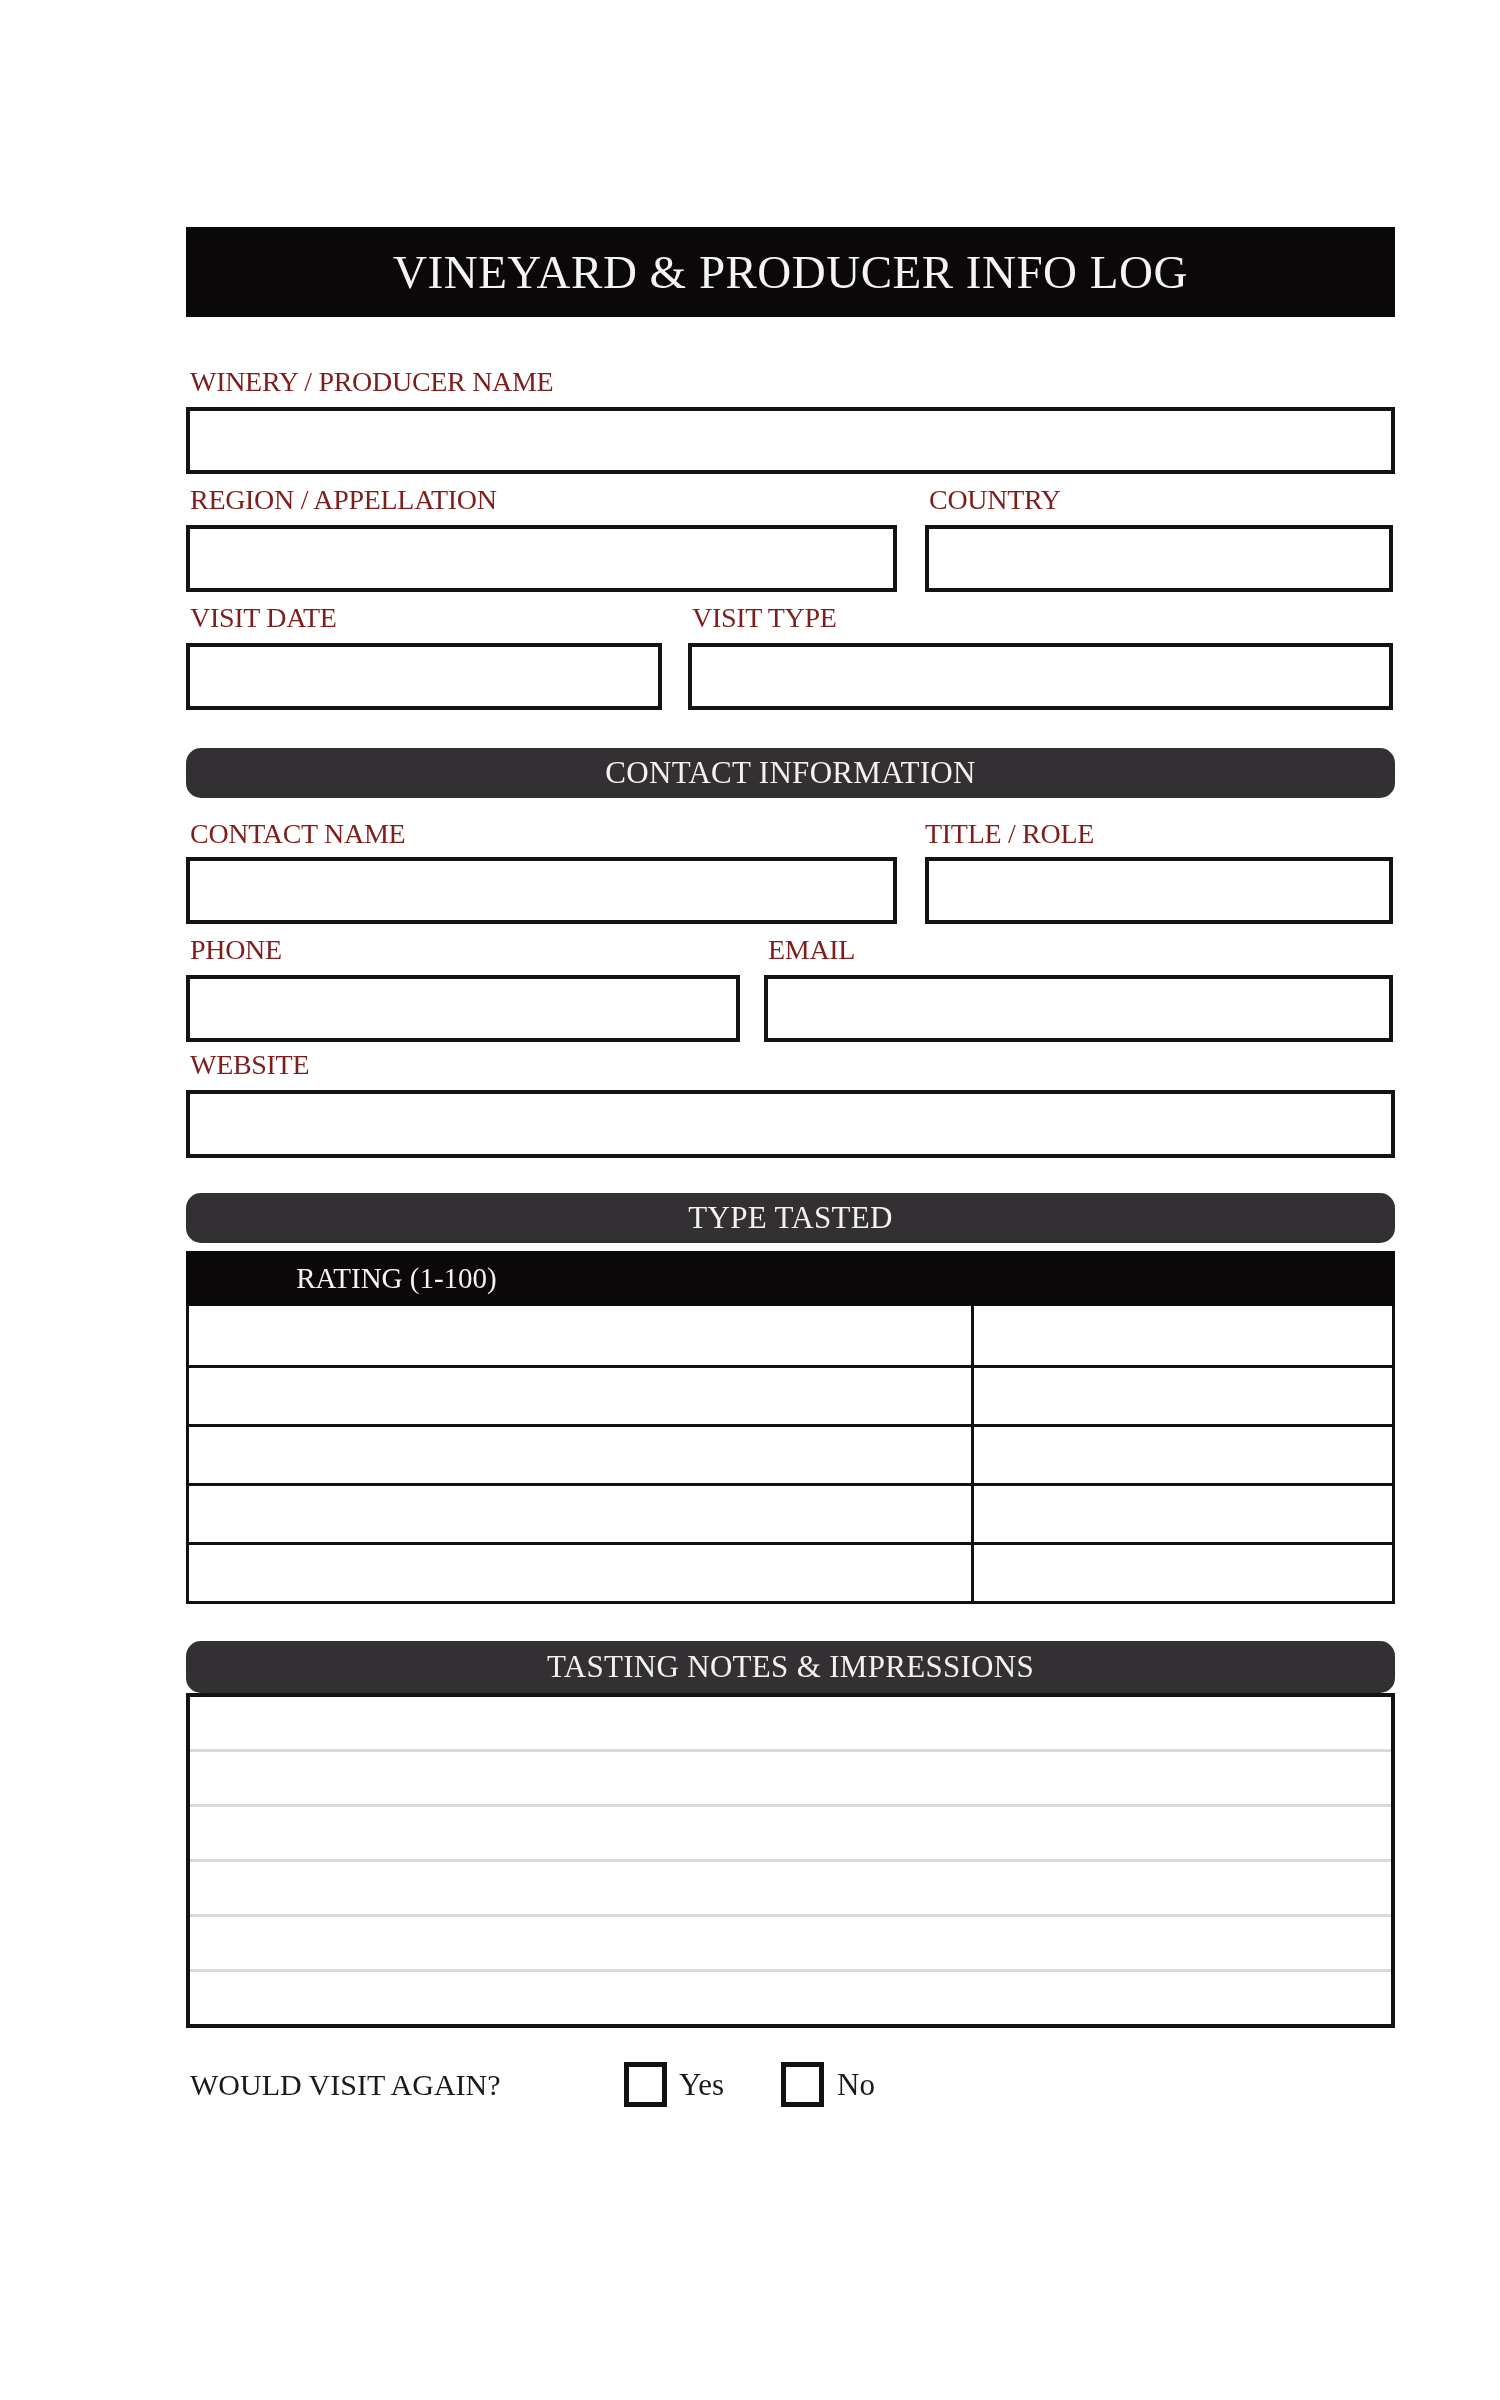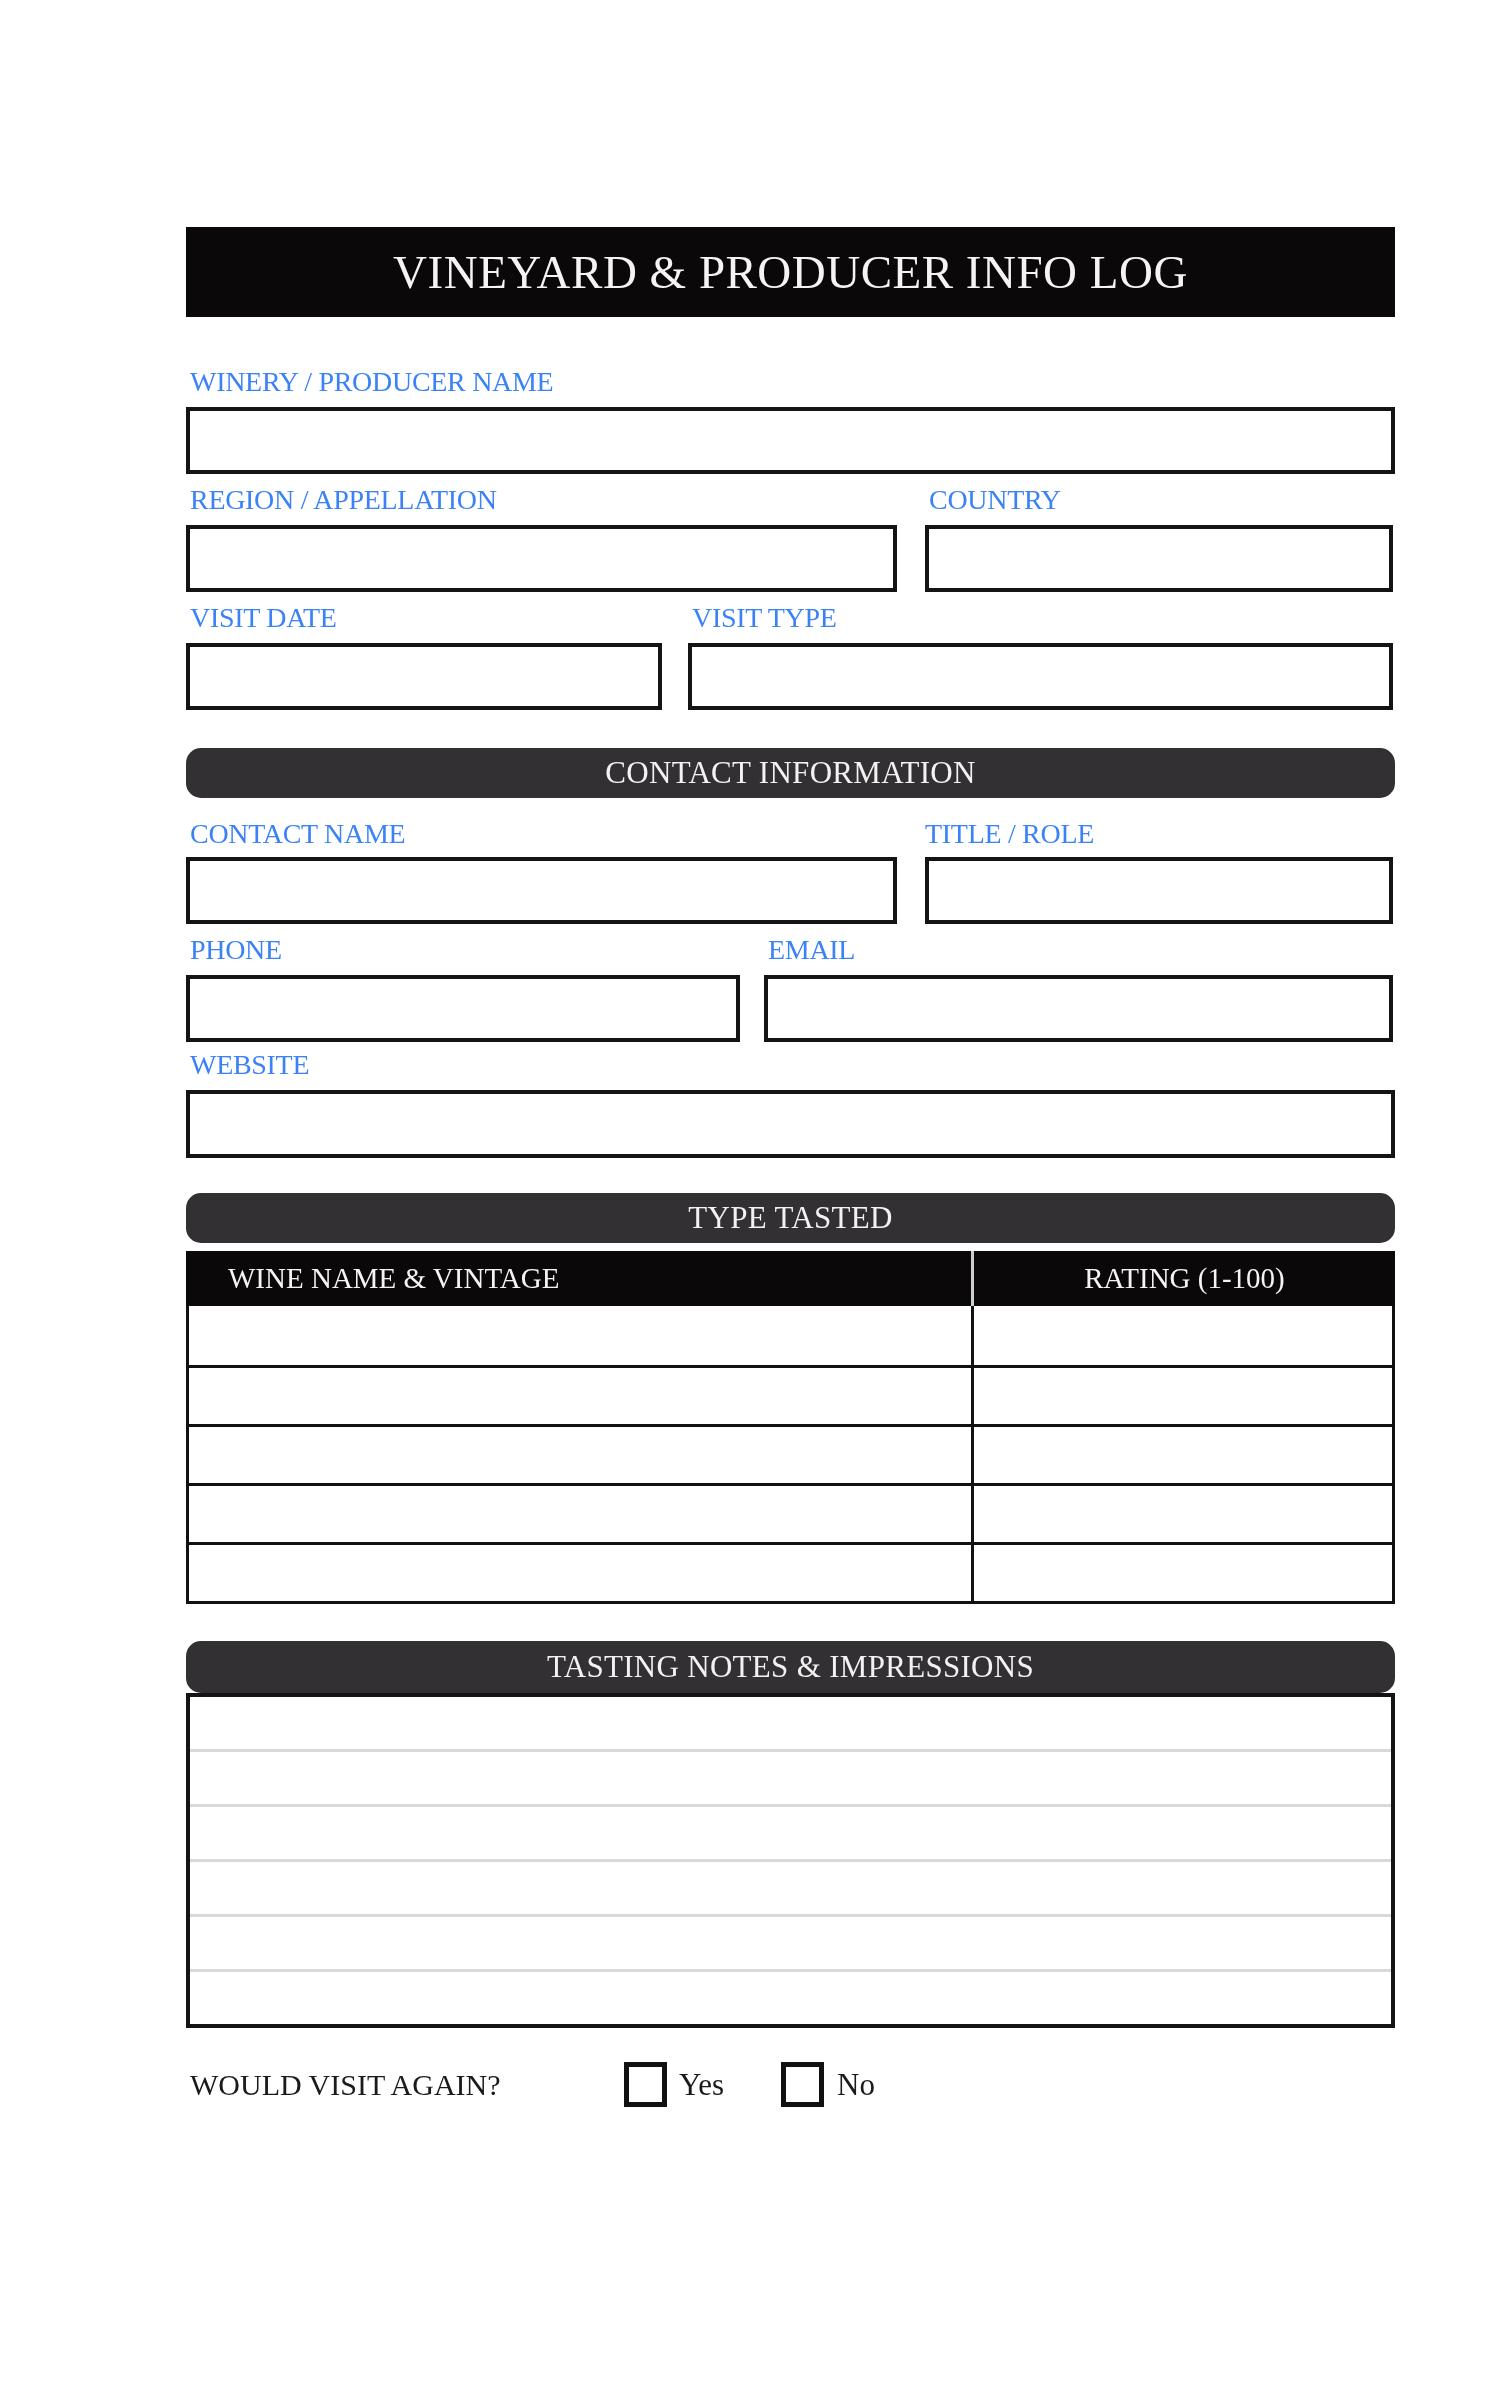--- a/index.html
+++ b/index.html
@@ -36,21 +36,21 @@
     line-height: 50px;
     text-align: center;
     letter-spacing: 0.3px;
     border-radius: 15px;
   }
 
   
   .field-label {
     font-size: 28px;
     line-height: 36px;
-    color: #3b82f6;
+    color: #7f1d1d;
     letter-spacing: -0.3px;
     white-space: nowrap;
   }
 
   
   .box-input {
     border: 4px solid #141414;
     background: #ffffff;
     font-family: "Liberation Serif", "DejaVu Serif", serif;
     font-size: 28px;
@@ -143,21 +143,20 @@
   <input class="abs box-input" style="left: 158px; top: 975px; width: 554px; height: 67px;" value="">
   <input class="abs box-input" style="left: 736px; top: 975px; width: 629px; height: 67px;" value="">
 
   <div class="abs field-label" style="left:162px; top:1047px;">WEBSITE</div>
   <input class="abs box-input" style="left: 158px; top: 1090px; width: 1209px; height: 68px;" value="">
 
   <div class="abs section-bar" style="top:1193px;">TYPE TASTED</div>
 
   <div class="abs wine-table">
     <div class="wine-header">
-      <div class="col-name">WINE NAME &amp; VINTAGE</div>
       <div class="col-rating">RATING (1-100)</div>
     </div>
     <div class="wine-body" id="wine-body">
         <div class="wine-row">
           <div class="cell-name"></div>
           <div class="cell-rating"></div>
         </div>
         <div class="wine-row">
           <div class="cell-name"></div>
           <div class="cell-rating"></div>

